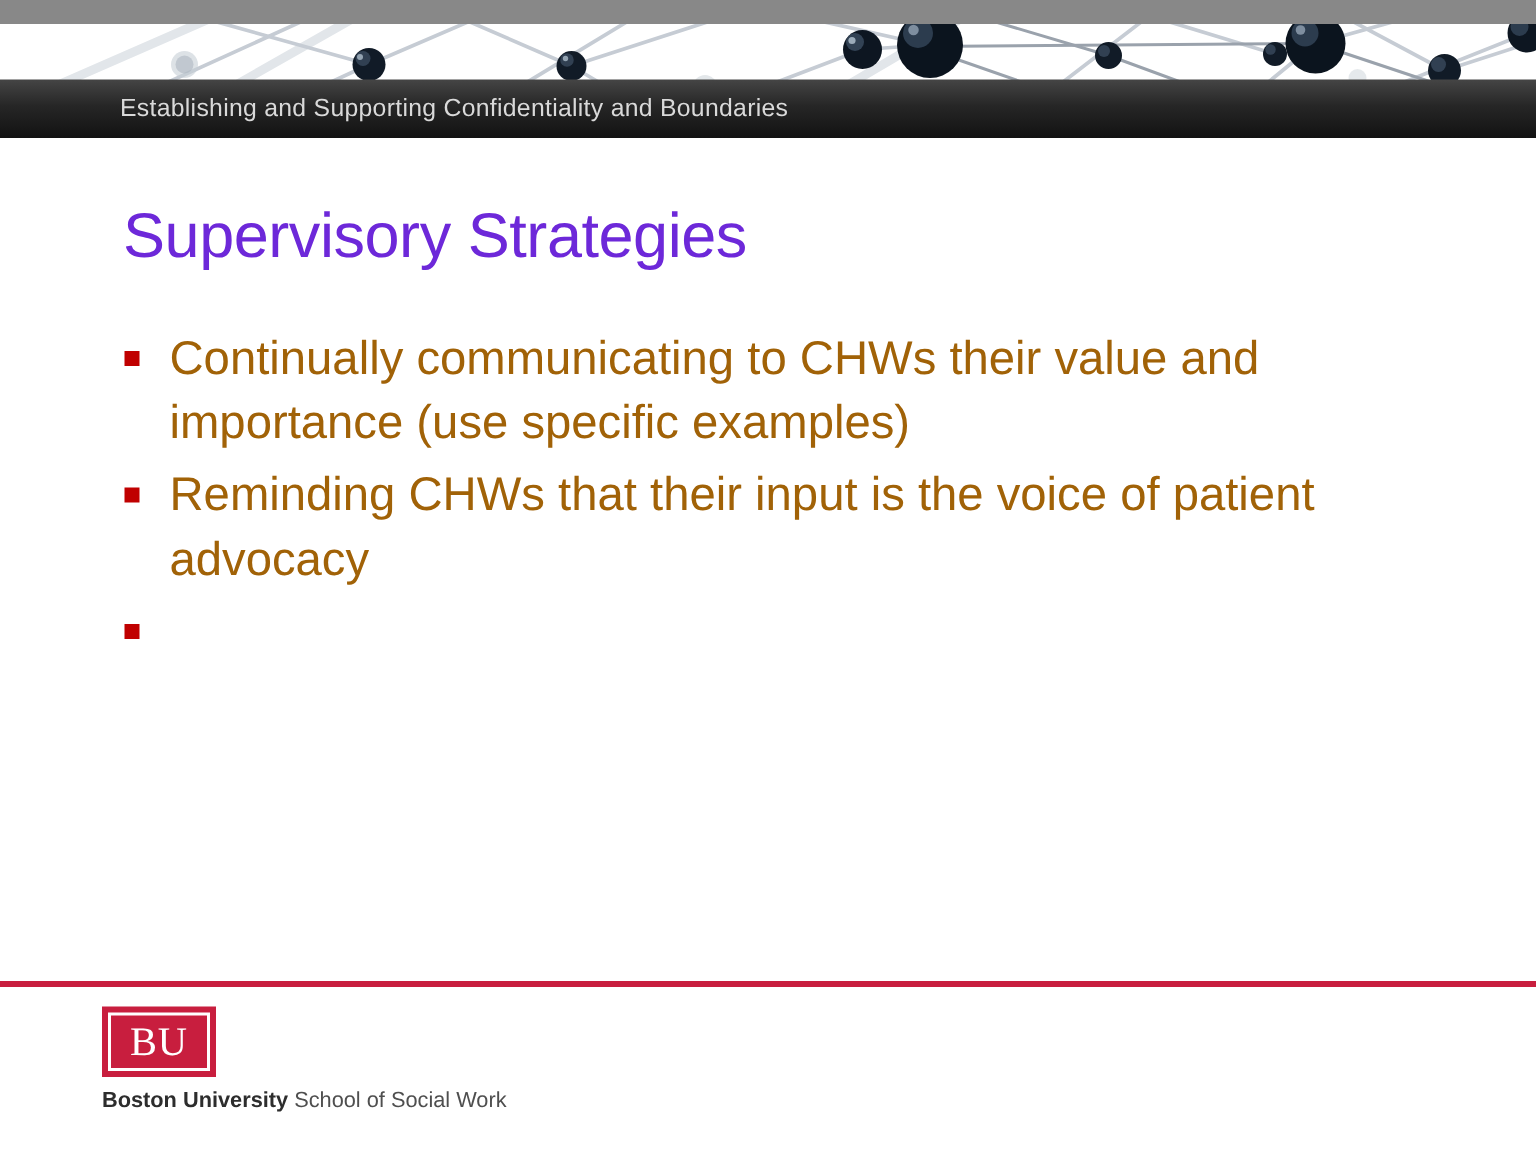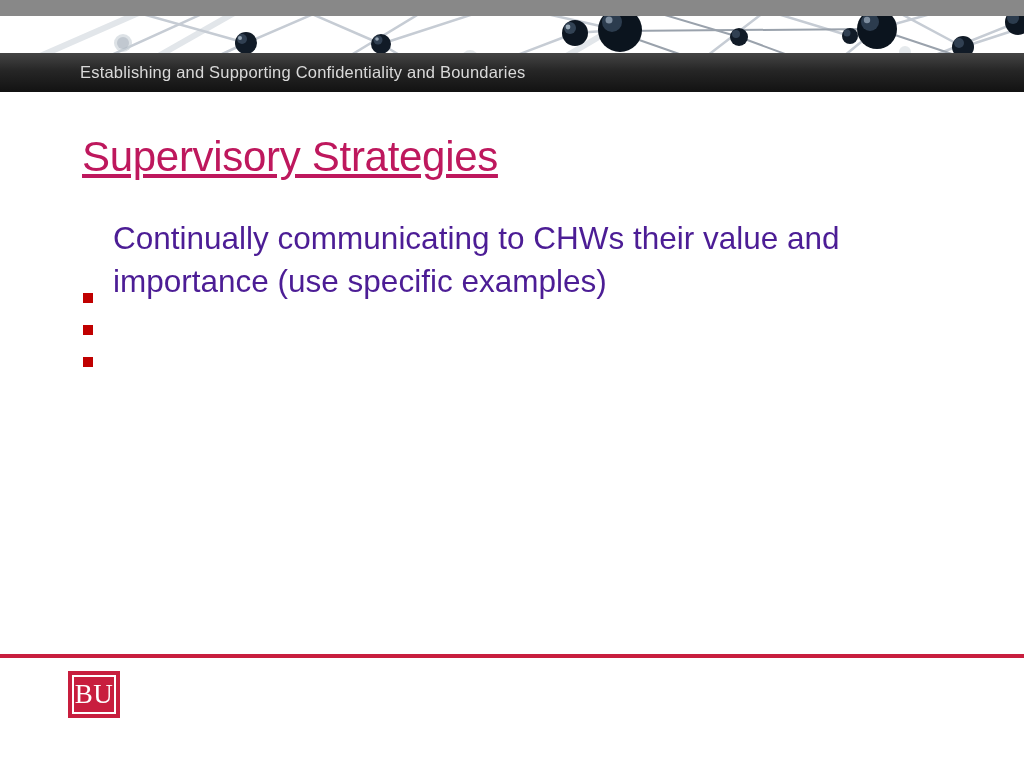--- a/index.html
+++ b/index.html
@@ -26,49 +26,48 @@
   .banner-text{
     margin-left:80px;
     font-size:16.5px;
     color:#d9d9d9;
     letter-spacing:0.2px;
   }
   
   .slide-title{
     position:absolute;left:82px;top:90px;
     font-size:42px;line-height:46px;
-    font-weight:400;color:#be185d;
+    font-weight:400;color:#6d28d9;
     letter-spacing:-0.3px;
-    text-decoration:underline;
   }
   
   .bullet-list{
     position:absolute;left:83px;top:201px;width:900px;
     list-style:none;margin:0;padding:0;
   }
   .bullet-list li{
     display:flex;
     margin:0 0 5px 0;
-    font-size:31.5px;line-height:43px;color:#4c1d95;align-items:flex-end;
+    font-size:31.5px;line-height:43px;color:#a16207;
   }
   .bullet-marker{
     flex:0 0 10px;width:10px;height:10px;
     background:var(--bullet-red);
     margin-top:17px;margin-right:20px;
   }
   .bullet-text{white-space:pre-line;}
   
   .red-divider{
     position:absolute;top:638px;left:0;width:1024px;height:4px;
     background:var(--brand-red);
   }
   
   .bu-logo{
     position:absolute;left:68px;top:655px;
-    width:52px;height:47px;
+    width:76px;height:47px;
     background:var(--brand-red);
     box-sizing:border-box;padding:4px;
   }
   .bu-logo-inner{
     width:100%;height:100%;
     box-sizing:border-box;border:2px solid #ffffff;
     display:flex;align-items:center;justify-content:center;
   }
   .bu-logo-text{
     font-family:"Liberation Serif",serif;
@@ -175,29 +174,32 @@
   <h1 class="slide-title">Supervisory Strategies</h1>
 
   <ul class="bullet-list">
       <li>
       <span class="bullet-marker"></span>
       <span class="bullet-text">Continually communicating to CHWs their value and
 importance (use specific examples)</span>
     </li>
       <li>
       <span class="bullet-marker"></span>
+      <span class="bullet-text">Reminding CHWs that their input is the voice of patient
+advocacy</span>
     </li>
       <li>
       <span class="bullet-marker"></span>
     </li>
     </ul>
 
   <div class="red-divider"></div>
 
   <div class="bu-logo">
     <div class="bu-logo-inner">
       <span class="bu-logo-text">BU</span>
     </div>
   </div>
   <div class="footer-text">
+    <div><span class="bold">Boston University</span><span> School of Social Work</span></div>
   </div>
 
 </div>
 
 </body></html>

